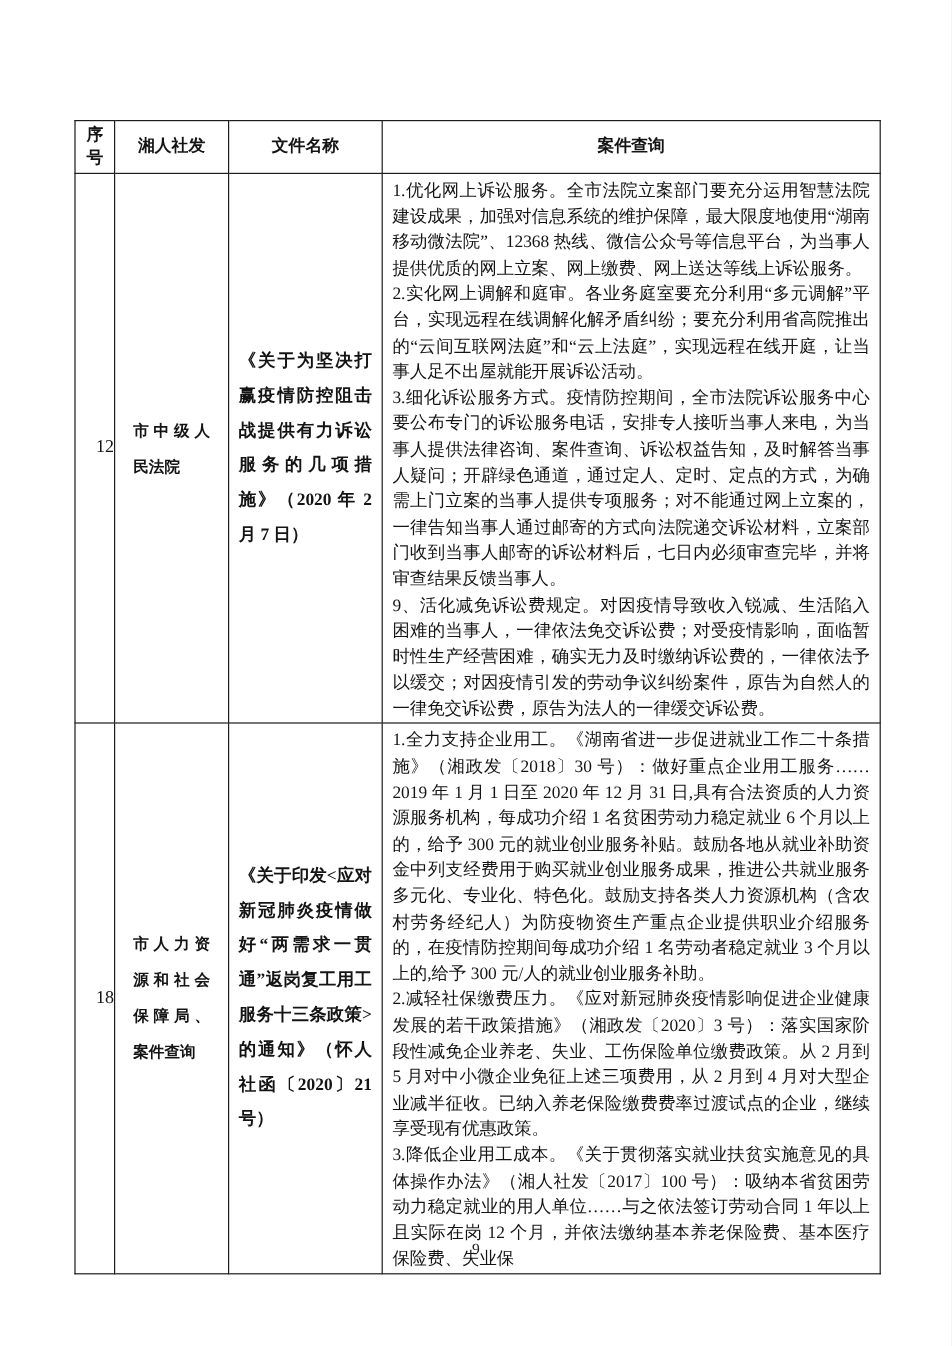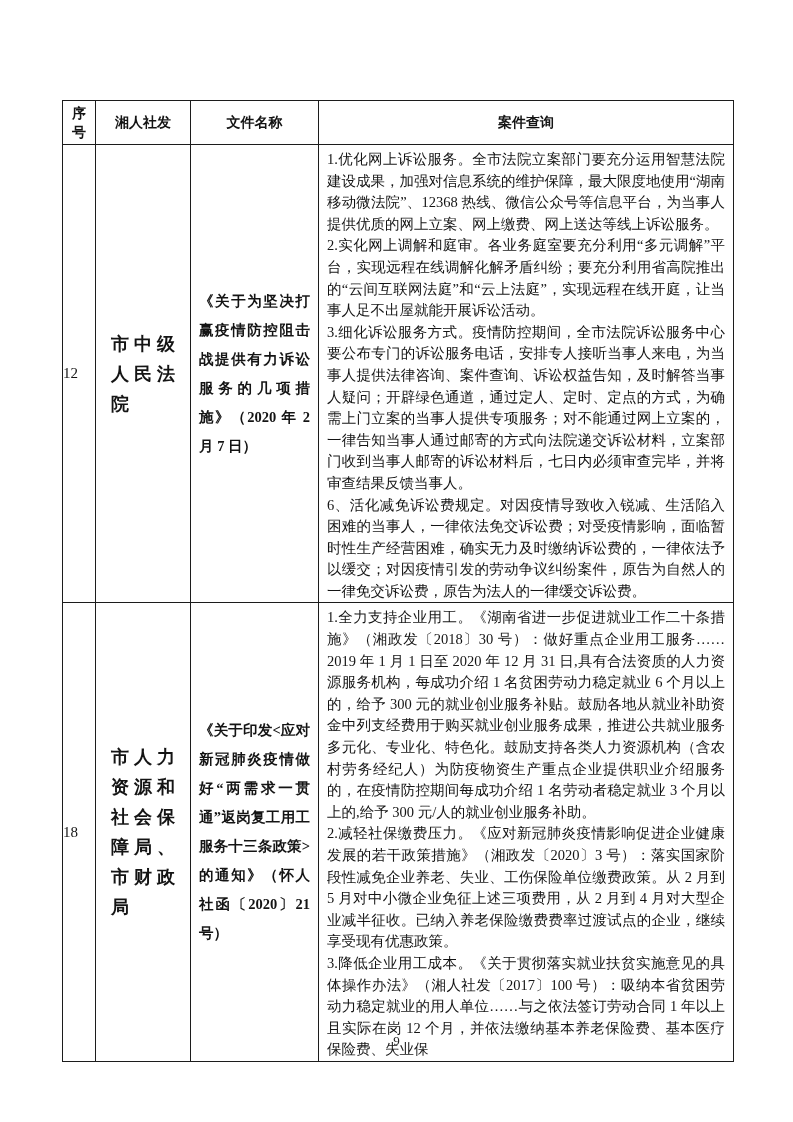--- a/index.html
+++ b/index.html
@@ -41,27 +41,27 @@
     padding: 2px;
   }
   th.col-no .wrap-narrow {
     display: inline-block;
     width: 1em;
     line-height: 19px;
     text-align: center;
   }
 
   .cell-no {
-    text-align: left;
+    text-align: right;
     font-size: 15px;
     font-weight: 400;
     margin-left: 12px;
   }
   .cell-org {
-    font-size: 18px;
+    font-size: 13px;
     font-weight: 700;
     text-align: justify;
     padding: 4px 15px;
     line-height: 30px;
   }
   .cell-title {
     font-size: 14.5px;
     font-weight: 700;
     text-align: justify;
     padding: 6px 8px;
@@ -116,26 +116,26 @@
     </thead>
     <tbody>
       <tr class="row-12">
         <td class="cell-no">12</td>
         <td class="cell-org">市中级人民法院</td>
         <td class="cell-title">《关于为坚决打赢疫情防控阻击战提供有力诉讼服务的几项措施》（2020 年 2 月 7 日）</td>
         <td class="cell-main">
           <p>1.优化网上诉讼服务。全市法院立案部门要充分运用智慧法院建设成果，加强对信息系统的维护保障，最大限度地使用“湖南移动微法院”、12368 热线、微信公众号等信息平台，为当事人提供优质的网上立案、网上缴费、网上送达等线上诉讼服务。</p>
           <p>2.实化网上调解和庭审。各业务庭室要充分利用“多元调解”平台，实现远程在线调解化解矛盾纠纷；要充分利用省高院推出的“云间互联网法庭”和“云上法庭”，实现远程在线开庭，让当事人足不出屋就能开展诉讼活动。</p>
           <p>3.细化诉讼服务方式。疫情防控期间，全市法院诉讼服务中心要公布专门的诉讼服务电话，安排专人接听当事人来电，为当事人提供法律咨询、案件查询、诉讼权益告知，及时解答当事人疑问；开辟绿色通道，通过定人、定时、定点的方式，为确需上门立案的当事人提供专项服务；对不能通过网上立案的，一律告知当事人通过邮寄的方式向法院递交诉讼材料，立案部门收到当事人邮寄的诉讼材料后，七日内必须审查完毕，并将审查结果反馈当事人。</p>
-          <p>6、活化减免诉讼费规定。对因疫情导致收入锐减、生活陷入困难的当事人，一律依法免交诉讼费；对受疫情影响，面临暂时性生产经营困难，确实无力及时缴纳诉讼费的，一律依法予以缓交；对因疫情引发的劳动争议纠纷案件，原告为自然人的一律免交诉讼费，原告为法人的一律缓交诉讼费。</p>
+          <p>9、活化减免诉讼费规定。对因疫情导致收入锐减、生活陷入困难的当事人，一律依法免交诉讼费；对受疫情影响，面临暂时性生产经营困难，确实无力及时缴纳诉讼费的，一律依法予以缓交；对因疫情引发的劳动争议纠纷案件，原告为自然人的一律免交诉讼费，原告为法人的一律缓交诉讼费。</p>
         </td>
       </tr>
       <tr class="row-13">
         <td class="cell-no">18</td>
-        <td class="cell-org">市人力资源和社会保障局、市财政局</td>
+        <td class="cell-org">市人力资源和社会保障局、案件查询</td>
         <td class="cell-title">《关于印发&lt;应对新冠肺炎疫情做好“两需求一贯通”返岗复工用工服务十三条政策&gt;的通知》（怀人社函〔2020〕21号）</td>
         <td class="cell-main">
           <p>1.全力支持企业用工。《湖南省进一步促进就业工作二十条措施》（湘政发〔2018〕30 号）：做好重点企业用工服务……2019 年 1 月 1 日至 2020 年 12 月 31 日,具有合法资质的人力资源服务机构，每成功介绍 1 名贫困劳动力稳定就业 6 个月以上的，给予 300 元的就业创业服务补贴。鼓励各地从就业补助资金中列支经费用于购买就业创业服务成果，推进公共就业服务多元化、专业化、特色化。鼓励支持各类人力资源机构（含农村劳务经纪人）为防疫物资生产重点企业提供职业介绍服务的，在疫情防控期间每成功介绍 1 名劳动者稳定就业 3 个月以上的,给予 300 元/人的就业创业服务补助。</p>
           <p>2.减轻社保缴费压力。《应对新冠肺炎疫情影响促进企业健康发展的若干政策措施》（湘政发〔2020〕3 号）：落实国家阶段性减免企业养老、失业、工伤保险单位缴费政策。从 2 月到 5 月对中小微企业免征上述三项费用，从 2 月到 4 月对大型企业减半征收。已纳入养老保险缴费费率过渡试点的企业，继续享受现有优惠政策。</p>
           <p>3.降低企业用工成本。《关于贯彻落实就业扶贫实施意见的具体操作办法》（湘人社发〔2017〕100 号）：吸纳本省贫困劳动力稳定就业的用人单位……与之依法签订劳动合同 1 年以上且实际在岗 12 个月，并依法缴纳基本养老保险费、基本医疗保险费、失业保</p>
         </td>
       </tr>
     </tbody>
   </table>
 

